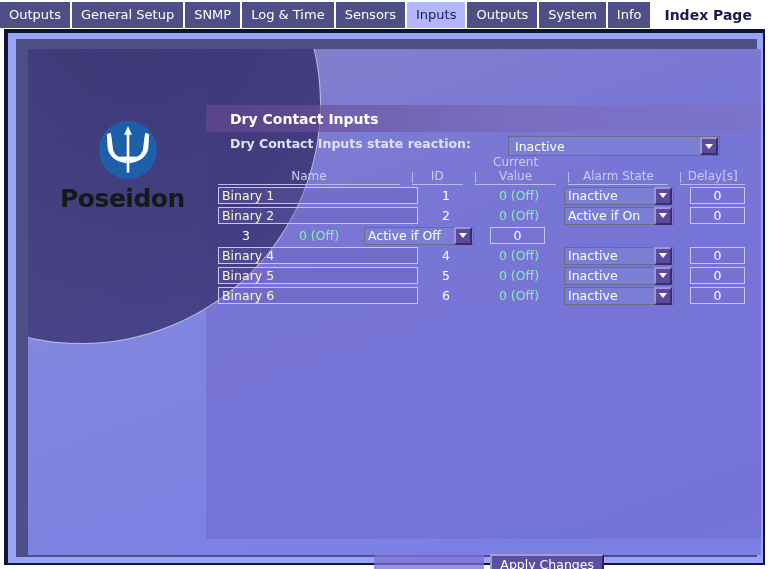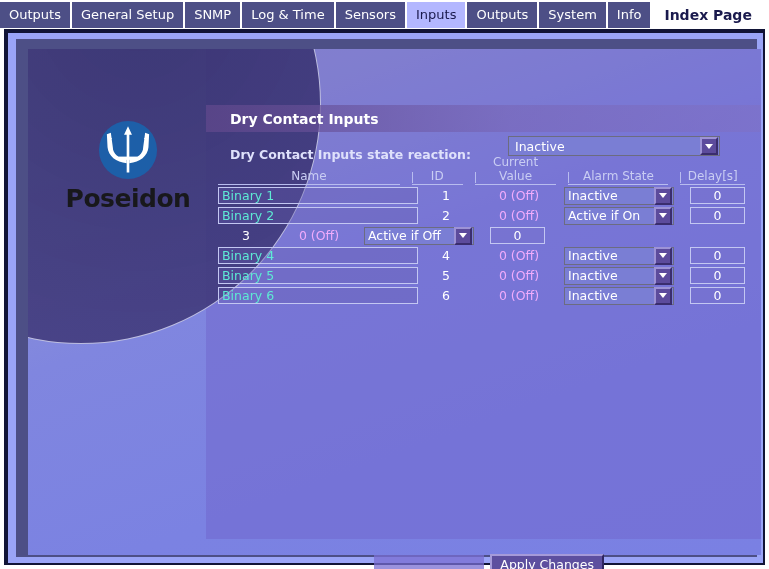--- a/index.html
+++ b/index.html
@@ -126,21 +126,21 @@
     box-sizing: border-box;
     pointer-events: none;
   }
 
   
   #logo {
     position: absolute;
     left: 44px;
     top: 78px;
     width: 136px;
-    text-align: center;
+    text-align: left;
   }
   #logo-mark {
     width: 66px;
     height: 66px;
     margin: 0 auto;
     display: block;
   }
   #logo-word {
     margin-top: 1px;
     font-size: 25px;
@@ -170,21 +170,21 @@
   }
 
   
   #reaction-row {
     position: absolute;
     left: 190px;
     top: 97px;
     width: 555px;
     height: 26px;
     display: flex;
-    align-items: flex-end;
+    align-items: flex-start;
   }
   #reaction-label {
     margin-left: 24px;
     color: #dfe1fb;
     font-size: 12.5px;
     font-weight: bold;
     font-family: "DejaVu Sans", sans-serif;
   }
   #reaction-select {
     position: absolute;
@@ -271,39 +271,39 @@
     align-items: center;
     height: 19px;
     margin-top: 1px;
   }
   .cell-name {
     width: 200px;
     height: 17px;
     box-sizing: border-box;
     border: 1px solid #c3c7f2;
     background: rgba(100,92,176,0.35);
-    color: #5eead4;
+    color: #fef9c3;
     font-size: 12.5px;
     font-family: "DejaVu Sans", sans-serif;
     line-height: 15px;
     padding-left: 3px;
     overflow: hidden;
     white-space: nowrap;
   }
   .cell-id {
     width: 56px;
     text-align: center;
     color: #ffffff;
     font-size: 12.5px;
     font-family: "DejaVu Sans", sans-serif;
   }
   .cell-cv {
     width: 90px;
     text-align: center;
-    color: #f0abfc;
+    color: #86efac;
     font-size: 12.5px;
     font-family: "DejaVu Sans", sans-serif;
   }
   .cell-alarm {
     width: 110px;
     height: 18px;
     box-sizing: border-box;
     border: 1px solid #6c6c80;
     background: #7a7ed4;
     display: flex;

